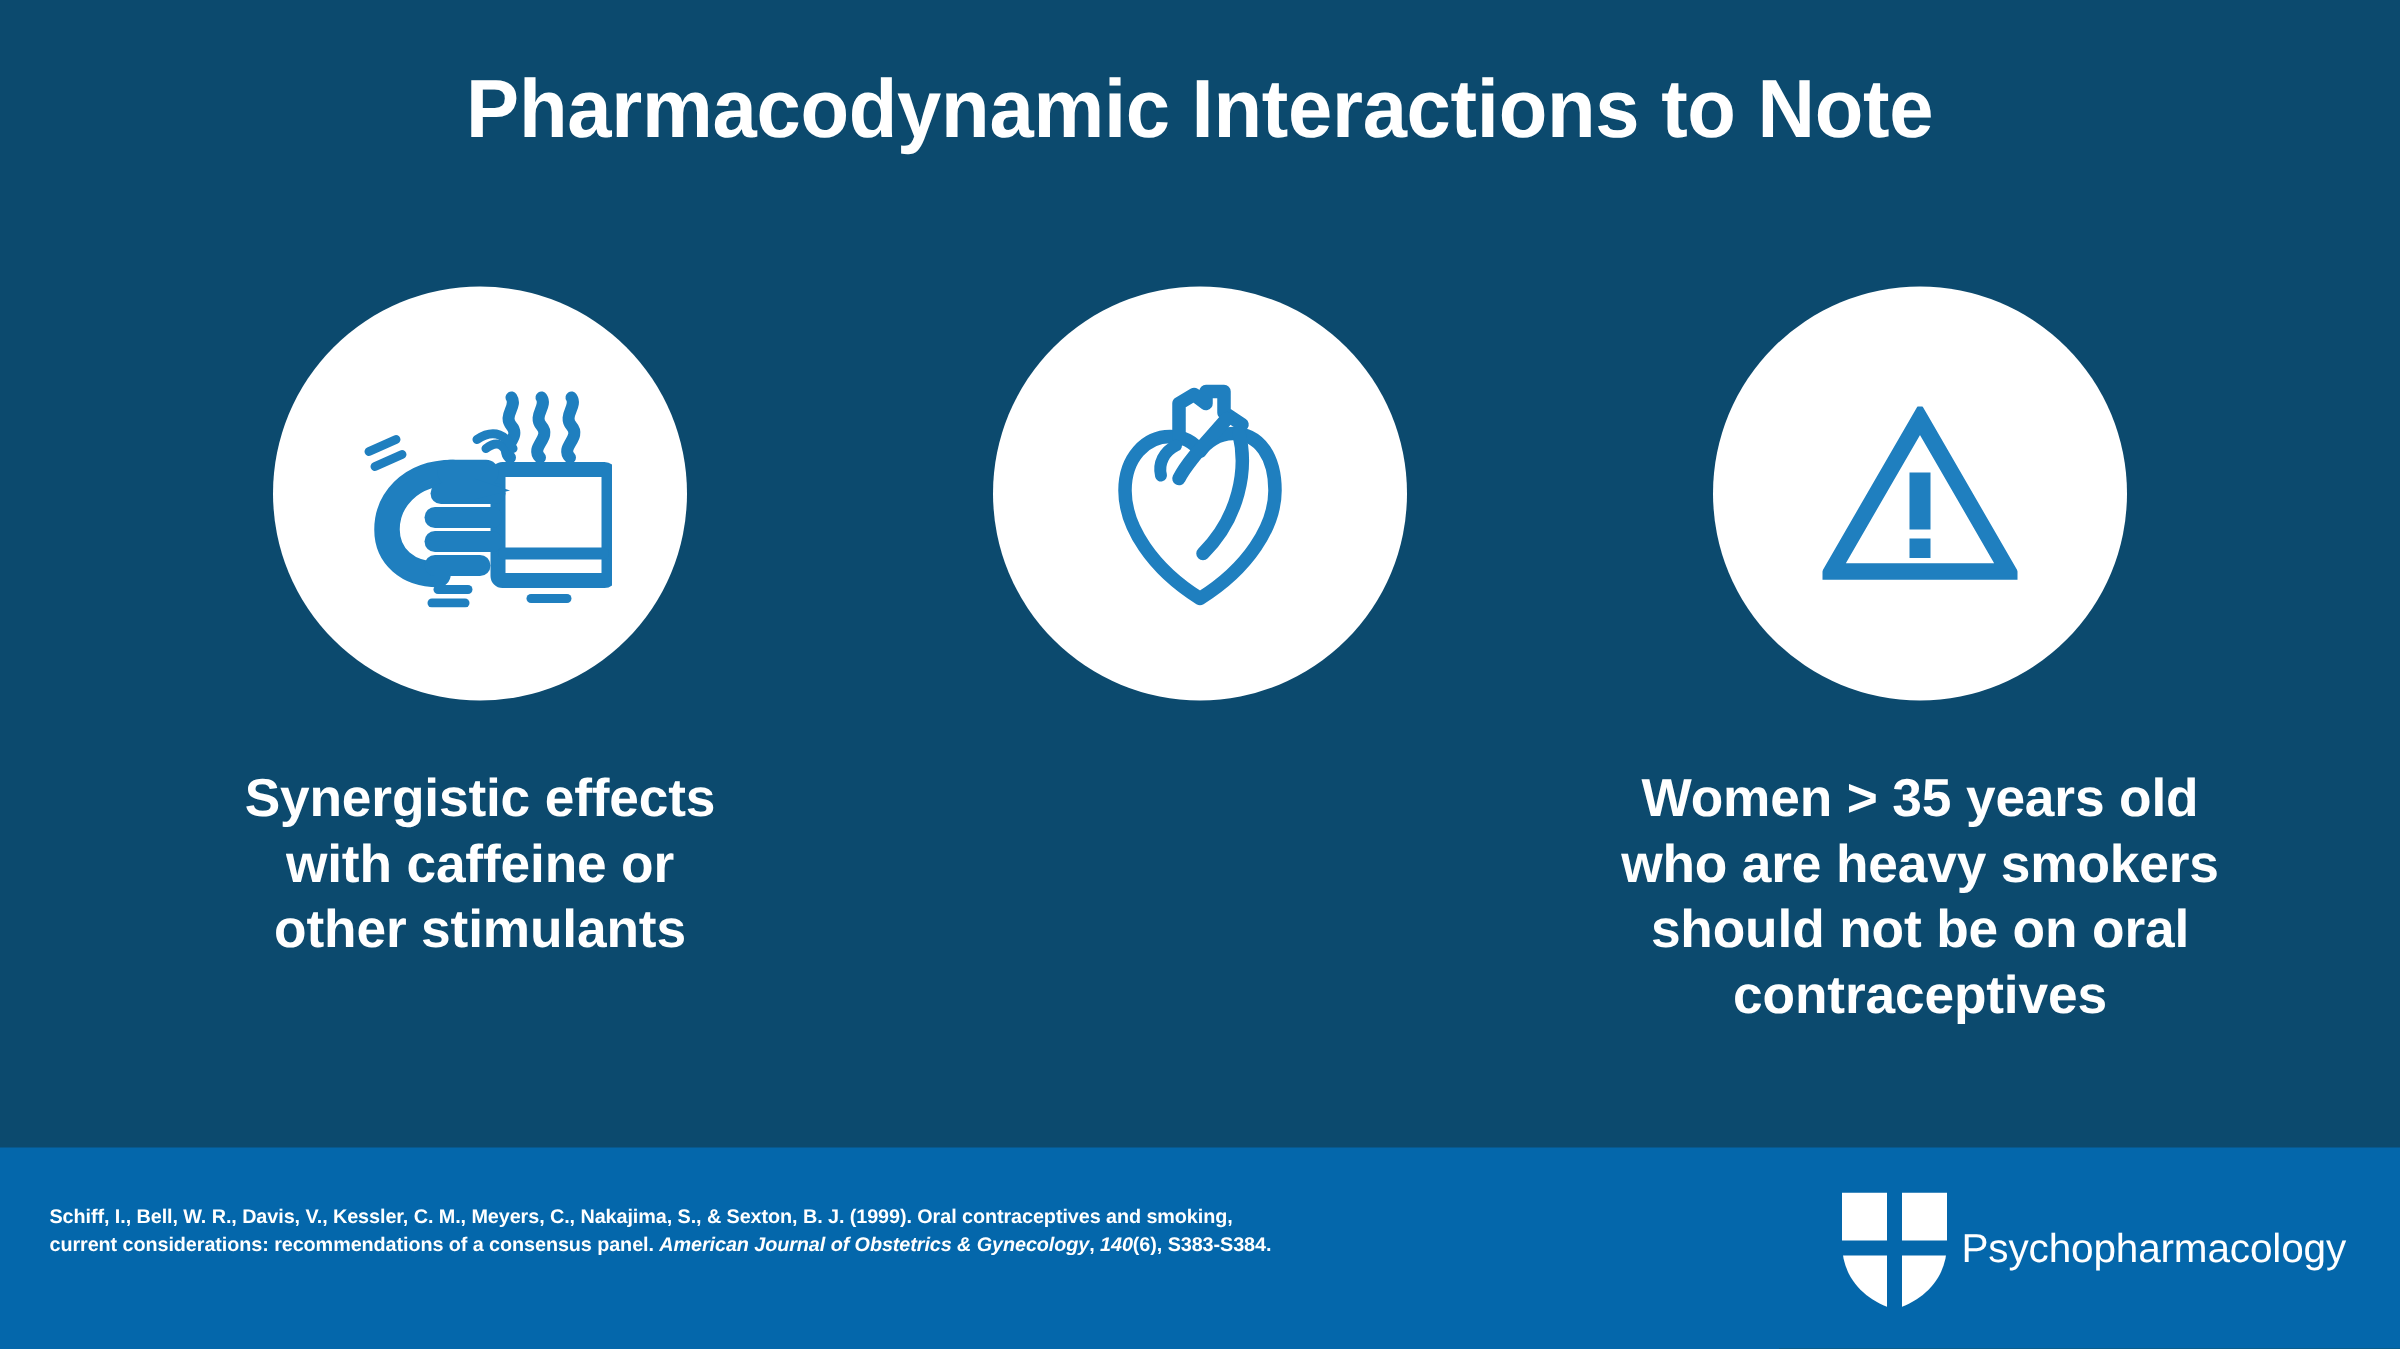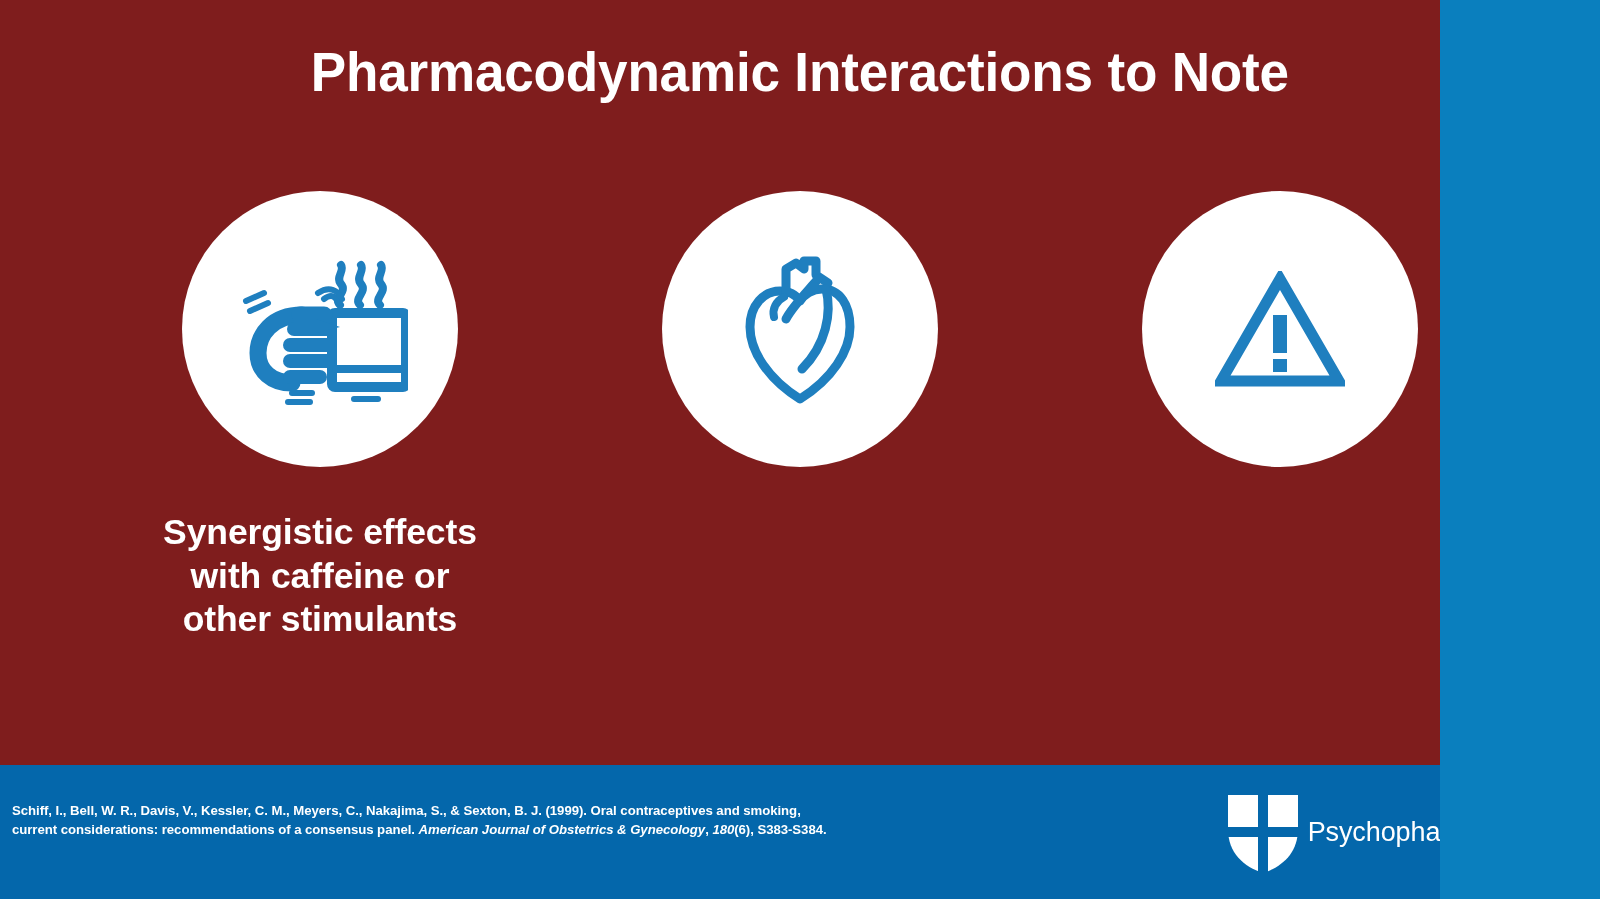--- a/index.html
+++ b/index.html
@@ -13,23 +13,23 @@
 
   body {
     font-family:"Liberation Sans", sans-serif;
     background:#0a7fbe;
     position:relative;
   }
 
   #slide {
     position:absolute;
     inset:0;
-    width:1440px;
+    width:1600px;
     height:899px;
-    background:#7f1d1d;
+    background:#0c4a6e;
     overflow:hidden;
   }
 
   
   #title-area {
     position:absolute;
     top:44px;
     left:0;
     width:1600px;
     text-align:center;
@@ -101,21 +101,21 @@
     position:absolute;
     left:0;
     top:765px;
     width:1600px;
     height:134px;
     background:#0467ab;
   }
 
   #citation {
     position:absolute;
-    left:12px;
+    left:33px;
     top:36px;
     width:900px;
     color:#ffffff;
     font-family:"Liberation Sans", sans-serif;
     font-size:13.2px;
     line-height:19px;
     font-weight:bold;
     letter-spacing:-0.05px;
   }
 
@@ -226,29 +226,30 @@
     <div class="column" id="col-3">
       <div class="icon-circle">
         <span>
           <svg width="130" height="116" viewBox="0 0 130 116" fill="none">
             <path d="M65 8 L124 110 L6 110 Z" fill="none" stroke="#1f7fbf" stroke-width="11" stroke-linejoin="miter"></path>
             <rect x="58" y="44" width="14" height="38" fill="#1f7fbf"></rect>
             <rect x="58" y="88" width="14" height="13" fill="#1f7fbf"></rect>
           </svg>
         </span>
       </div>
+      <div class="column-text">Women &gt; 35 years old who are heavy smokers should not be on oral contraceptives</div>
     </div>
 
   </div>
 
   <div id="footer">
 
     <div id="citation">
       <span>Schiff, I., Bell, W. R., Davis, V., Kessler, C. M., Meyers, C., Nakajima, S., &amp; Sexton, B. J. (1999). Oral contraceptives and smoking,</span><br>
-      <span>current considerations: recommendations of a consensus panel. </span><span class="it">American Journal of Obstetrics &amp; Gynecology</span><span>, </span><span class="it">180</span><span>(6), S383-S384.</span>
+      <span>current considerations: recommendations of a consensus panel. </span><span class="it">American Journal of Obstetrics &amp; Gynecology</span><span>, </span><span class="it">140</span><span>(6), S383-S384.</span>
     </div>
 
     <div id="logo">
       <div id="logo-mark">
         <svg width="82" height="86" viewBox="0 0 82 86">
 
           <defs>
             <clipPath id="shieldClip">
               <path d="M6 6 L76 6 L76 40 C76 64,60 78,41 84 C22 78,6 64,6 40 Z"></path>
             </clipPath>

